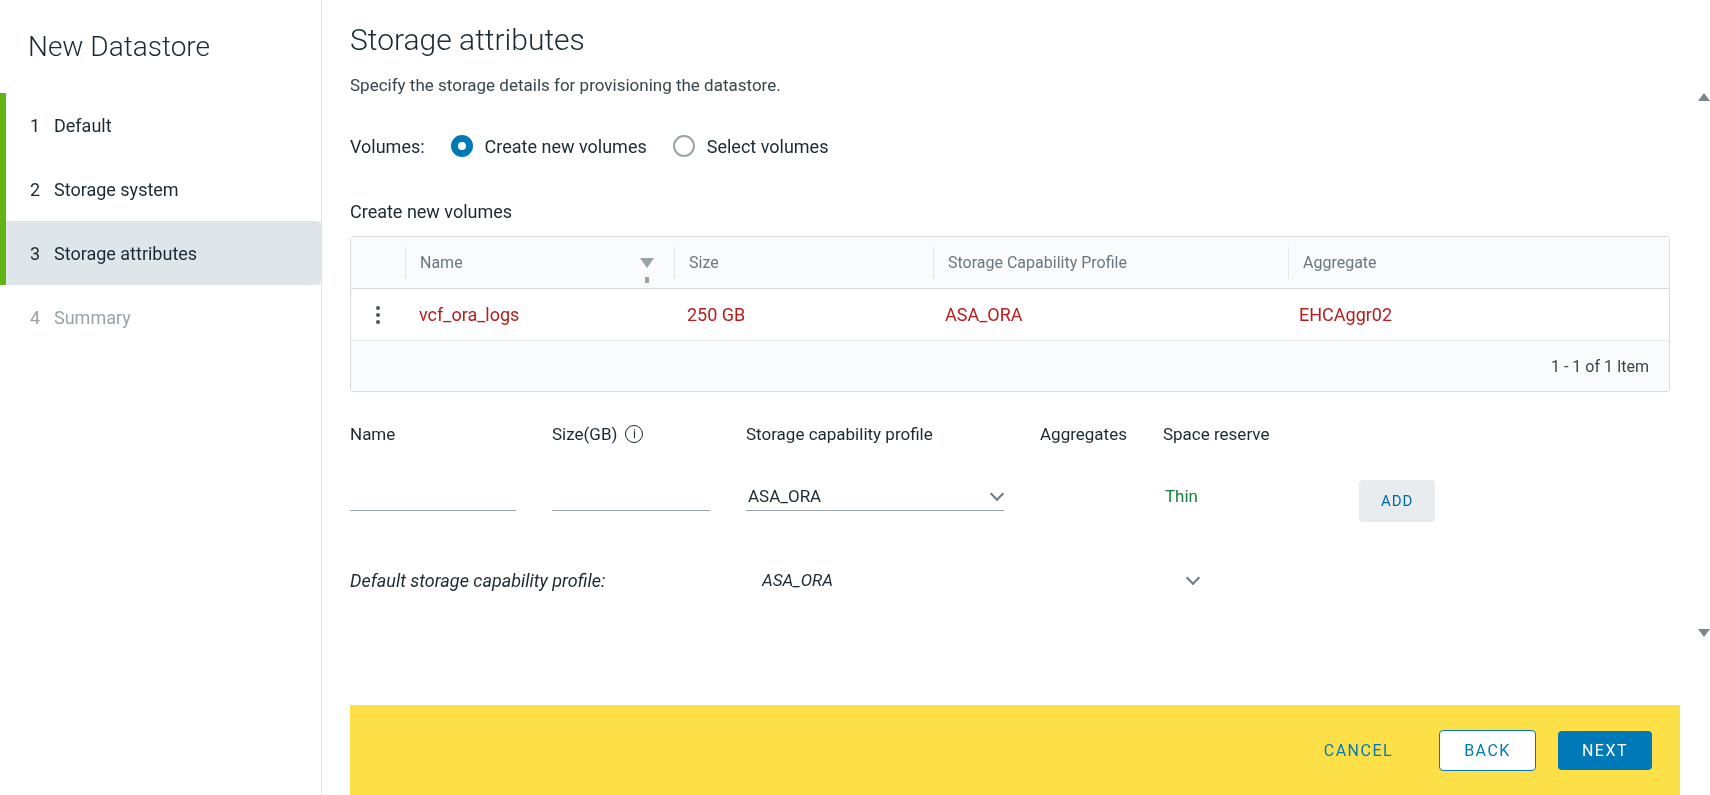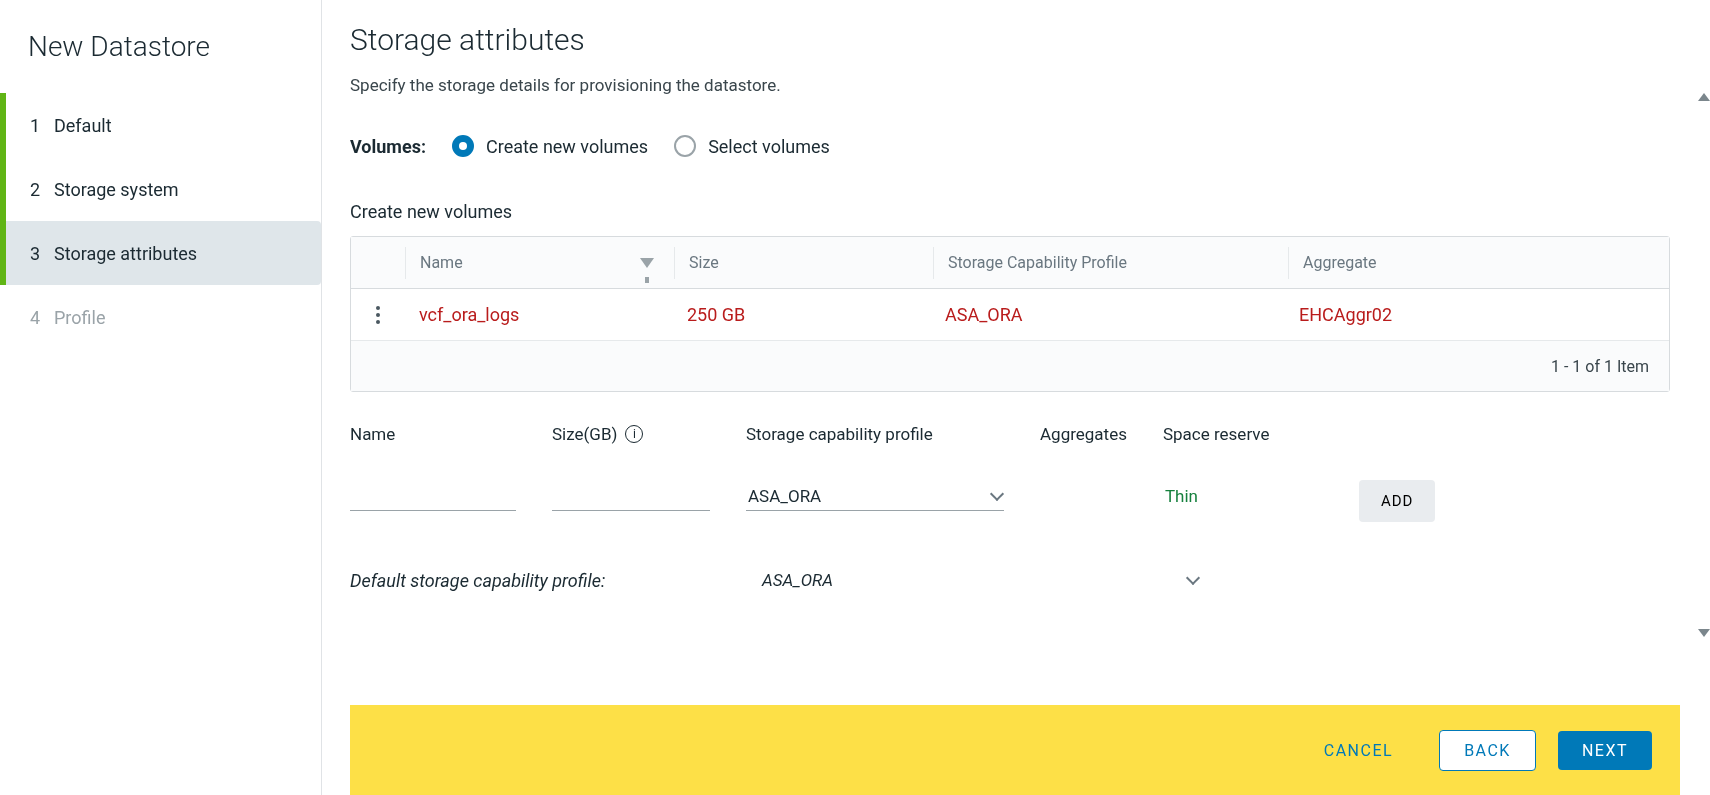--- a/index.html
+++ b/index.html
@@ -83,21 +83,21 @@
     margin-bottom: 40px;
   }
 
   .volumes-row {
     display: flex;
     align-items: center;
     gap: 26px;
     margin-bottom: 44px;
     font-size: 18px;
   }
-  .volumes-label { font-weight: 700; }
+  .volumes-label { font-weight: 400; }
   .radio {
     display: flex;
     align-items: center;
     gap: 12px;
     cursor: pointer;
   }
   .radio-circle {
     width: 22px;
     height: 22px;
     border: 2px solid #9aa3a8;
@@ -234,21 +234,21 @@
   .f-name   { width: 166px; }
   .f-size   { width: 158px; }
   .f-scp    { width: 258px; }
   .f-aggr   { width: 262px; }
   .f-space  { width: 160px; }
 
   .add-btn {
     margin-top: 56px;
     align-self:flex-start;
     background:#e9ecef;
-    color:#000000;
+    color:#0369a1;
     border:none;
     padding: 12px 22px;
     font-size:15px;
     letter-spacing:1px;
     border-radius:4px;
     cursor:not-allowed;
   }
 
   .default-row{
     display:flex;
@@ -313,21 +313,21 @@
       <li class="step done">
         <span class="num">2</span>
         <span>Storage system</span>
       </li>
       <li class="step active">
         <span class="num">3</span>
         <span>Storage attributes</span>
       </li>
       <li class="step future">
         <span class="num">4</span>
-        <span>Profile</span>
+        <span>Summary</span>
       </li>
     </ul>
   </aside>
 
   <main class="main">
     <div class="scroll-indicator">
         <div class="tri"></div>
       </div>
     <div class="scroll-indicator bottom">
         <div class="tri"></div>

